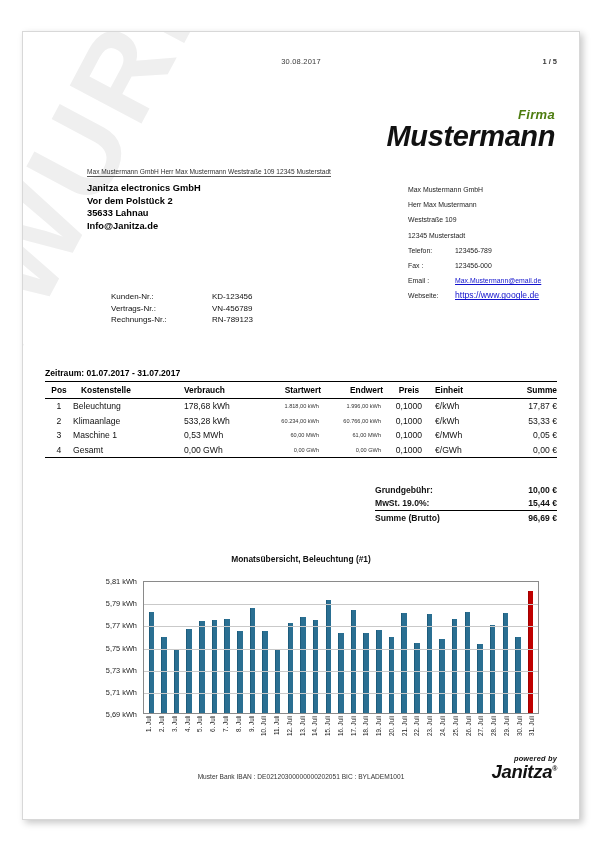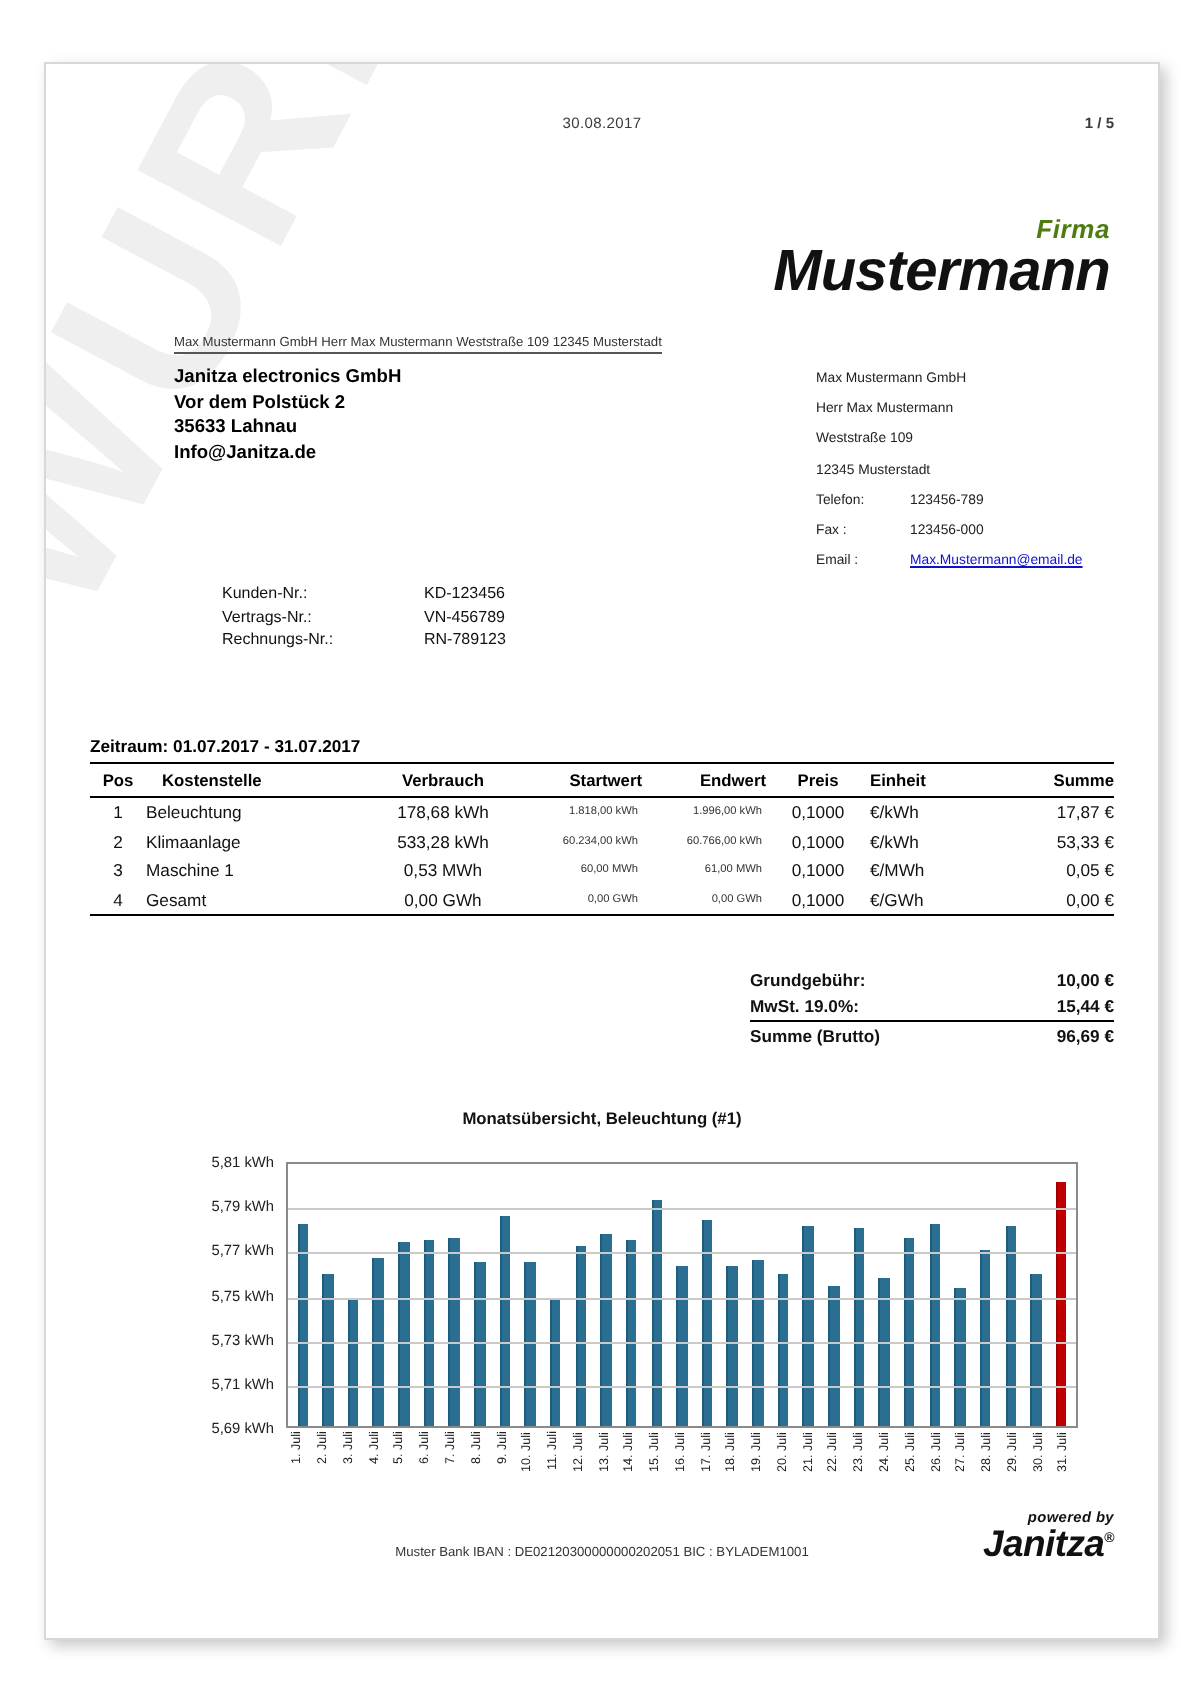--- a/index.html
+++ b/index.html
@@ -59,21 +59,21 @@
   .zeitraum{position:absolute;left:22px;top:336px;font-size:8.6px;font-weight:bold;color:#000;}
 
   
   .tbl{position:absolute;left:22px;top:349px;width:512px;border-collapse:collapse;}
   .tbl th{font-size:8.4px;font-weight:bold;color:#000;padding:3px 0 3px 0;
      border-top:1.3px solid #000;border-bottom:1.3px solid #000;}
   .tbl td{font-size:8.6px;color:#111;padding:2.3px 0;}
   .tbl tbody tr:last-child td{border-bottom:1px solid #000;}
   .c-pos{width:28px;text-align:center;}
   .c-name{text-align:left;padding-left:8px;}
-  .c-verb{width:75px;text-align:center;}
+  .c-verb{width:75px;text-align:left;}
   .c-sw{width:60px;text-align:right;}
   .c-ew{width:60px;text-align:right;}
   .c-preis{width:52px;text-align:center;}
   .c-einh{width:60px;text-align:left;}
   .c-summe{width:62px;text-align:right;}
   td.c-sw,td.c-ew{font-size:5.6px;color:#333;padding-right:2px;}
   .tbl th.c-name{text-align:left;padding-left:8px;}
 
   
   .totals{position:absolute;left:352px;top:452px;width:182px;font-size:8.6px;color:#111;}
@@ -155,20 +155,24 @@
         <div class="k">Telefon:</div>
         <div class="v">123456-789</div>
       </div>
       <div class="row">
         <div class="k">Fax  :</div>
         <div class="v">123456-000</div>
       </div>
       <div class="row">
         <div class="k">Email  :</div>
         <div class="v link">Max.Mustermann@email.de</div>
+      </div>
+      <div class="row">
+        <div class="k">Webseite:</div>
+        <div class="v link2">https://www.google.de</div>
       </div>
     </div>
 
     <div class="kunden">
       <div class="row">
         <div class="k">Kunden-Nr.:</div>
         <div class="v">KD-123456</div>
       </div>
       <div class="row">
         <div class="k">Vertrags-Nr.:</div>

